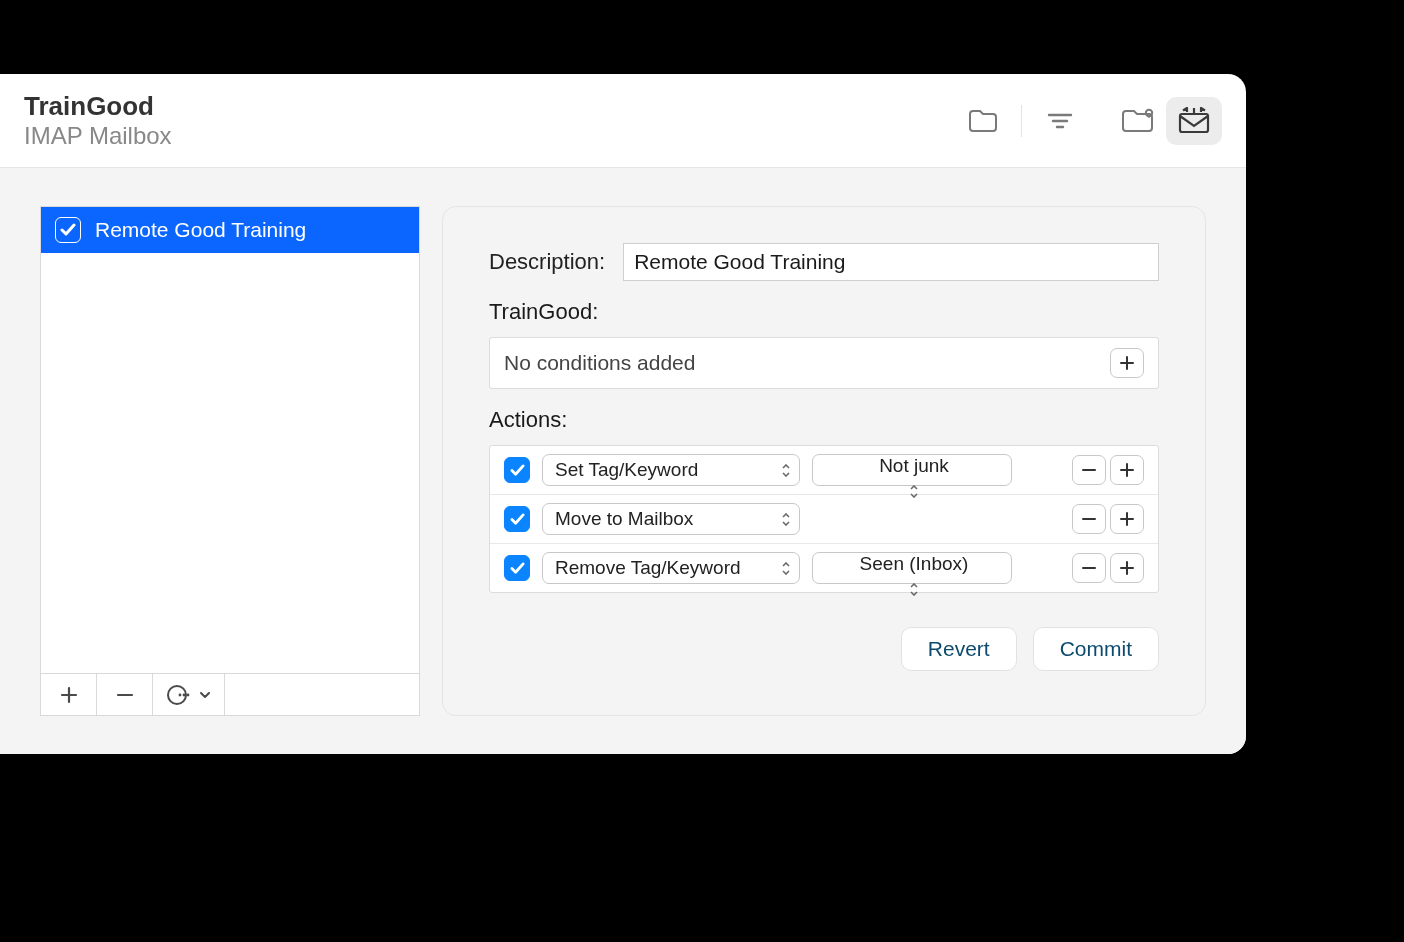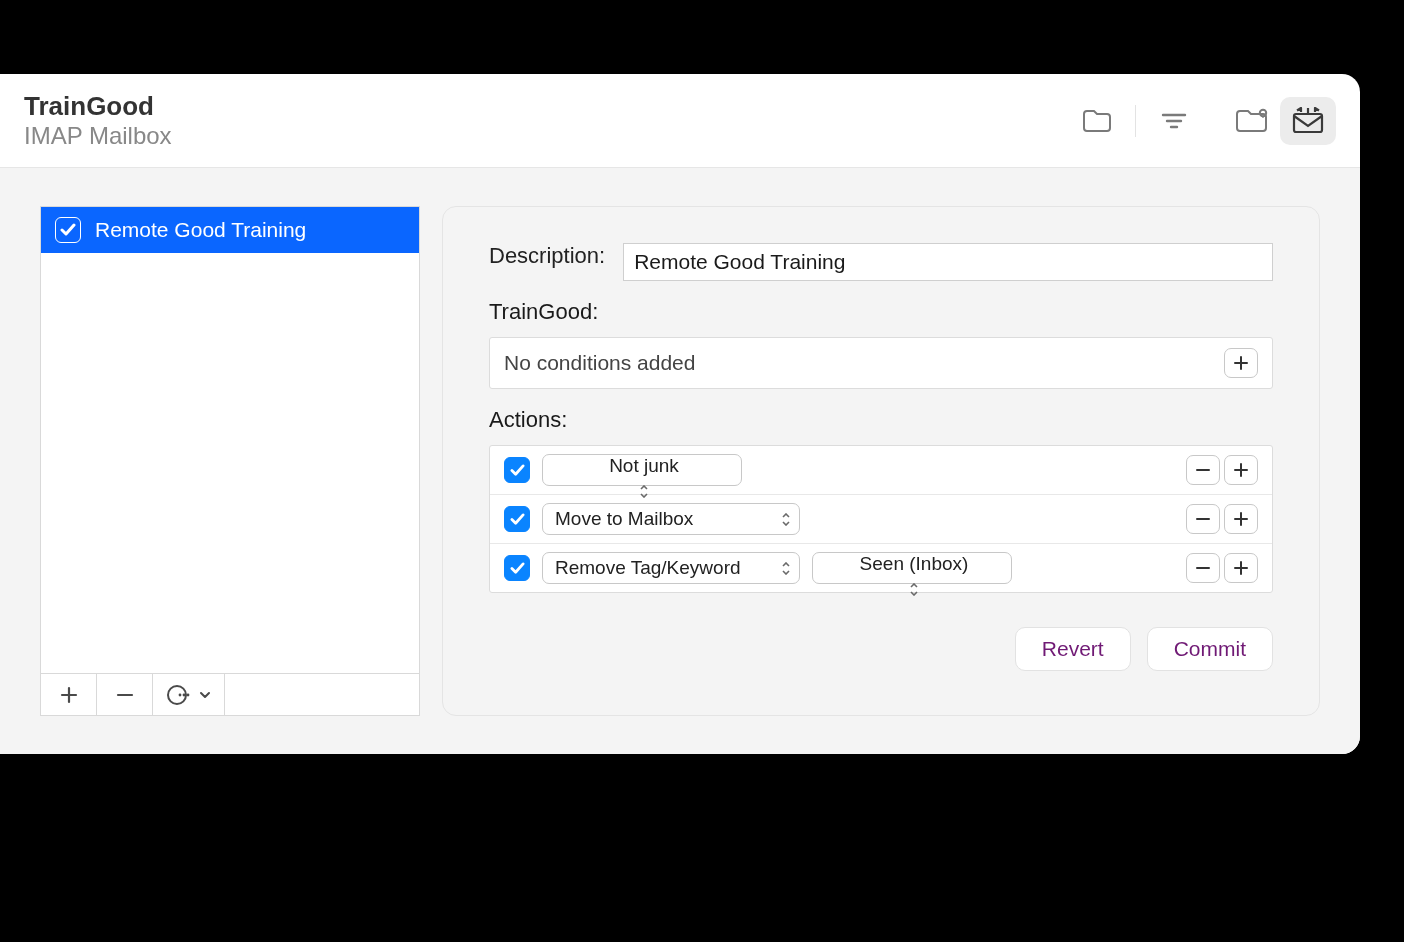--- a/index.html
+++ b/index.html
@@ -11,21 +11,21 @@
     font-size: 20px;
     color: #1a1a1a;
     width: 1404px;
     height: 942px;
     overflow: hidden;
   }
   .window {
     position: absolute;
     left: 0;
     top: 74px;
-    width: 1360px;
+    width: 1246px;
     height: 680px;
     background: #fff;
     border-top-right-radius: 18px;
     border-bottom-right-radius: 18px;
     display: flex;
     flex-direction: column;
     overflow: hidden;
   }
   .titlebar {
     height: 94px;
@@ -98,21 +98,21 @@
   .rules-toolbar .cell:last-child { border-right:none; flex:1; justify-content:flex-start; padding-left:0;}
 
   
   .detail {
     flex:1;
     border:1px solid #e4e4e4;
     border-radius: 14px;
     padding: 36px 46px 30px 46px;
     background:#f4f4f4;
   }
-  .row { display:flex; align-items:flex-start; gap: 18px; margin-bottom: 14px; }
+  .row { display:flex; align-items:center; gap: 18px; margin-bottom: 14px; }
   .label { font-size: 22px; color:#222; }
   .desc-input {
     flex:1;
     height: 38px;
     border:1px solid #cfcfcf;
     background:#fff;
     padding: 0 10px;
     font-size: 21px;
     display:flex; align-items:center;
   }
@@ -164,21 +164,21 @@
     color:#6a6a6a;
   }
   .steppers svg { display:block; }
 
   .btn-row { display:flex; justify-content:flex-end; gap:16px; margin-top:34px; }
   .pill-btn {
     height:44px; padding:0 26px;
     border:1px solid #e2e2e2;
     border-radius:10px;
     background:#fff;
-    color:#701a75;
+    color:#0c4a6e;
     font-size:21px;
     display:flex; align-items:center;
   }
 
 </style>
 </head>
 <body>
 
 <div class="window">
 
@@ -288,20 +288,33 @@
 
       <div class="section-title">Actions:</div>
       <div class="box">
 
         <div class="action-row">
           <span class="chk blue">
             <svg width="15" height="13" viewBox="0 0 16 14" stroke="#fff" stroke-width="3" fill="none" stroke-linecap="round" stroke-linejoin="round">
                 <path d="M2 7 L6 11 L14 2"></path>
               </svg>
           </span>
+          <div class="popup">
+            <span class="content">
+                <span>Set Tag/Keyword</span>
+              </span>
+            <span class="steppers">
+              <svg width="10" height="6" viewBox="0 0 10 6" fill="none" stroke="currentColor" stroke-width="1.6">
+                  <path d="M2 4 L5 1 L8 4"></path>
+                </svg>
+              <svg width="10" height="6" viewBox="0 0 10 6" fill="none" stroke="currentColor" stroke-width="1.6">
+                  <path d="M2 2 L5 5 L8 2"></path>
+                </svg>
+            </span>
+          </div>
           <div class="popup small">
             <span class="content">
                 <span>Not junk</span>
               </span>
             <span class="steppers">
               <svg width="10" height="6" viewBox="0 0 10 6" fill="none" stroke="currentColor" stroke-width="1.6">
                   <path d="M2 4 L5 1 L8 4"></path>
                 </svg>
               <svg width="10" height="6" viewBox="0 0 10 6" fill="none" stroke="currentColor" stroke-width="1.6">
                   <path d="M2 2 L5 5 L8 2"></path>

